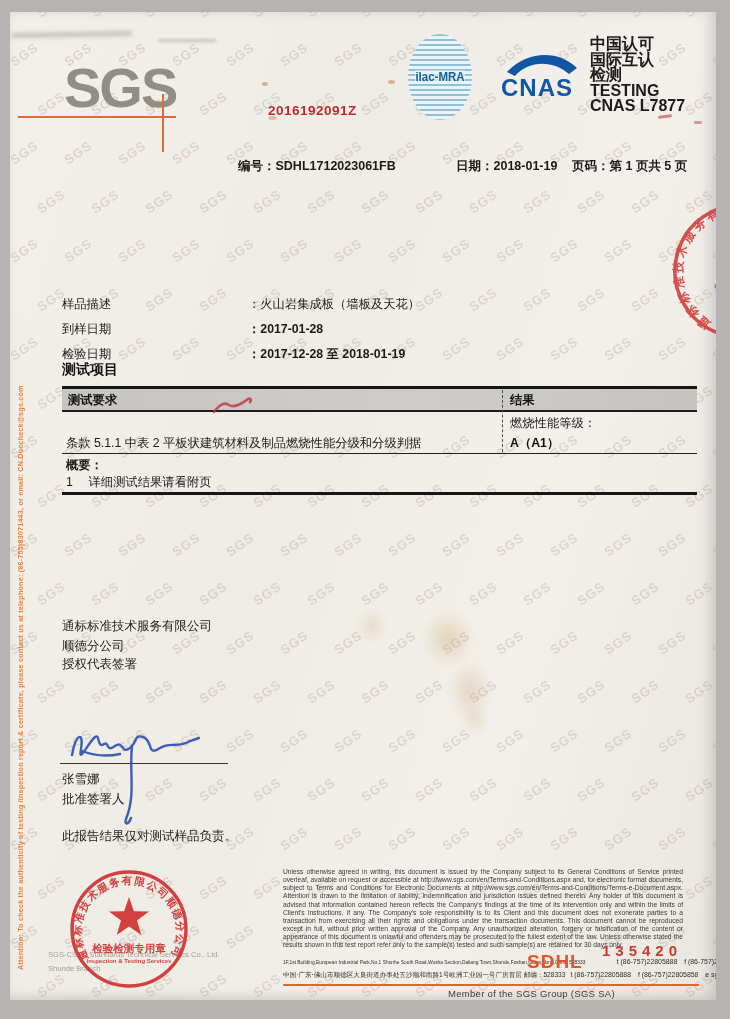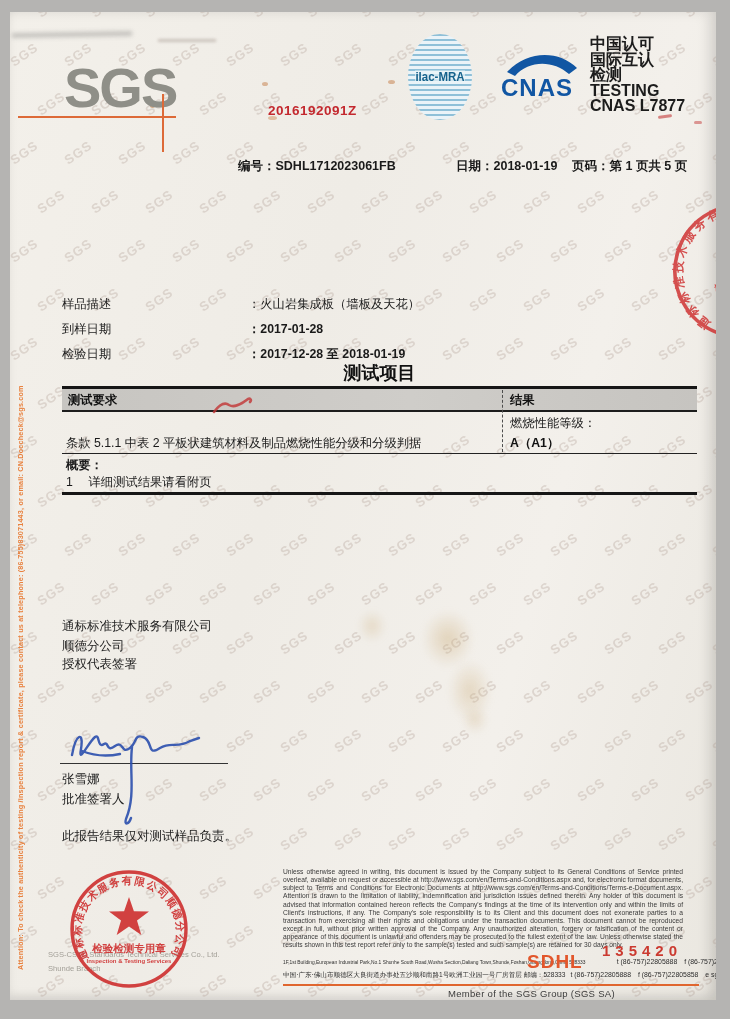--- a/index.html
+++ b/index.html
@@ -45,21 +45,21 @@
   .hdr-date{left:446px;}
   .hdr-page{left:562px;}
   .client-name{left:52px;top:172px;font-size:12.5px;color:#222;}
   .client-addr{left:52px;top:192px;font-size:12.5px;color:#222;}
   
   .sample-intro{left:52px;top:256px;font-size:12.3px;color:#222;}
   .s-label{left:52px;font-size:12.3px;color:#222;}
   .s-value{left:238px;font-size:12.3px;color:#1a1a1a;font-weight:bold;}
   .s-value.cn{font-weight:normal;}
   
-  .tbl-title{left:52px;top:349px;width:635px;text-align:center;font-size:18px;font-weight:bold;color:#111;}
+  .tbl-title{left:52px;top:349px;width:635px;text-align:left;font-size:14px;font-weight:bold;color:#111;}
   .tbl-topline{left:52px;top:374px;width:635px;height:3px;background:#161616;}
   .tbl-header{left:52px;top:377px;width:635px;height:21px;
               background:linear-gradient(90deg,#c7c5c1,#cfcdc9 55%,#c6c4c0);}
   .tbl-h1{left:58px;top:380px;font-size:12.3px;font-weight:bold;color:#111;}
   .tbl-h2{left:500px;top:380px;font-size:12.3px;font-weight:bold;color:#111;}
   .tbl-hline1{left:52px;top:398px;width:635px;height:1.6px;background:#1d1d1d;}
   .tbl-req1{left:56px;top:403px;font-size:12.3px;color:#1a1a1a;}
   .tbl-req2{left:56px;top:423px;font-size:12.3px;color:#1a1a1a;}
   .tbl-res1{left:500px;top:403px;font-size:12.3px;color:#1a1a1a;}
   .tbl-res2{left:500px;top:423px;font-size:12.3px;font-weight:bold;color:#111;}

